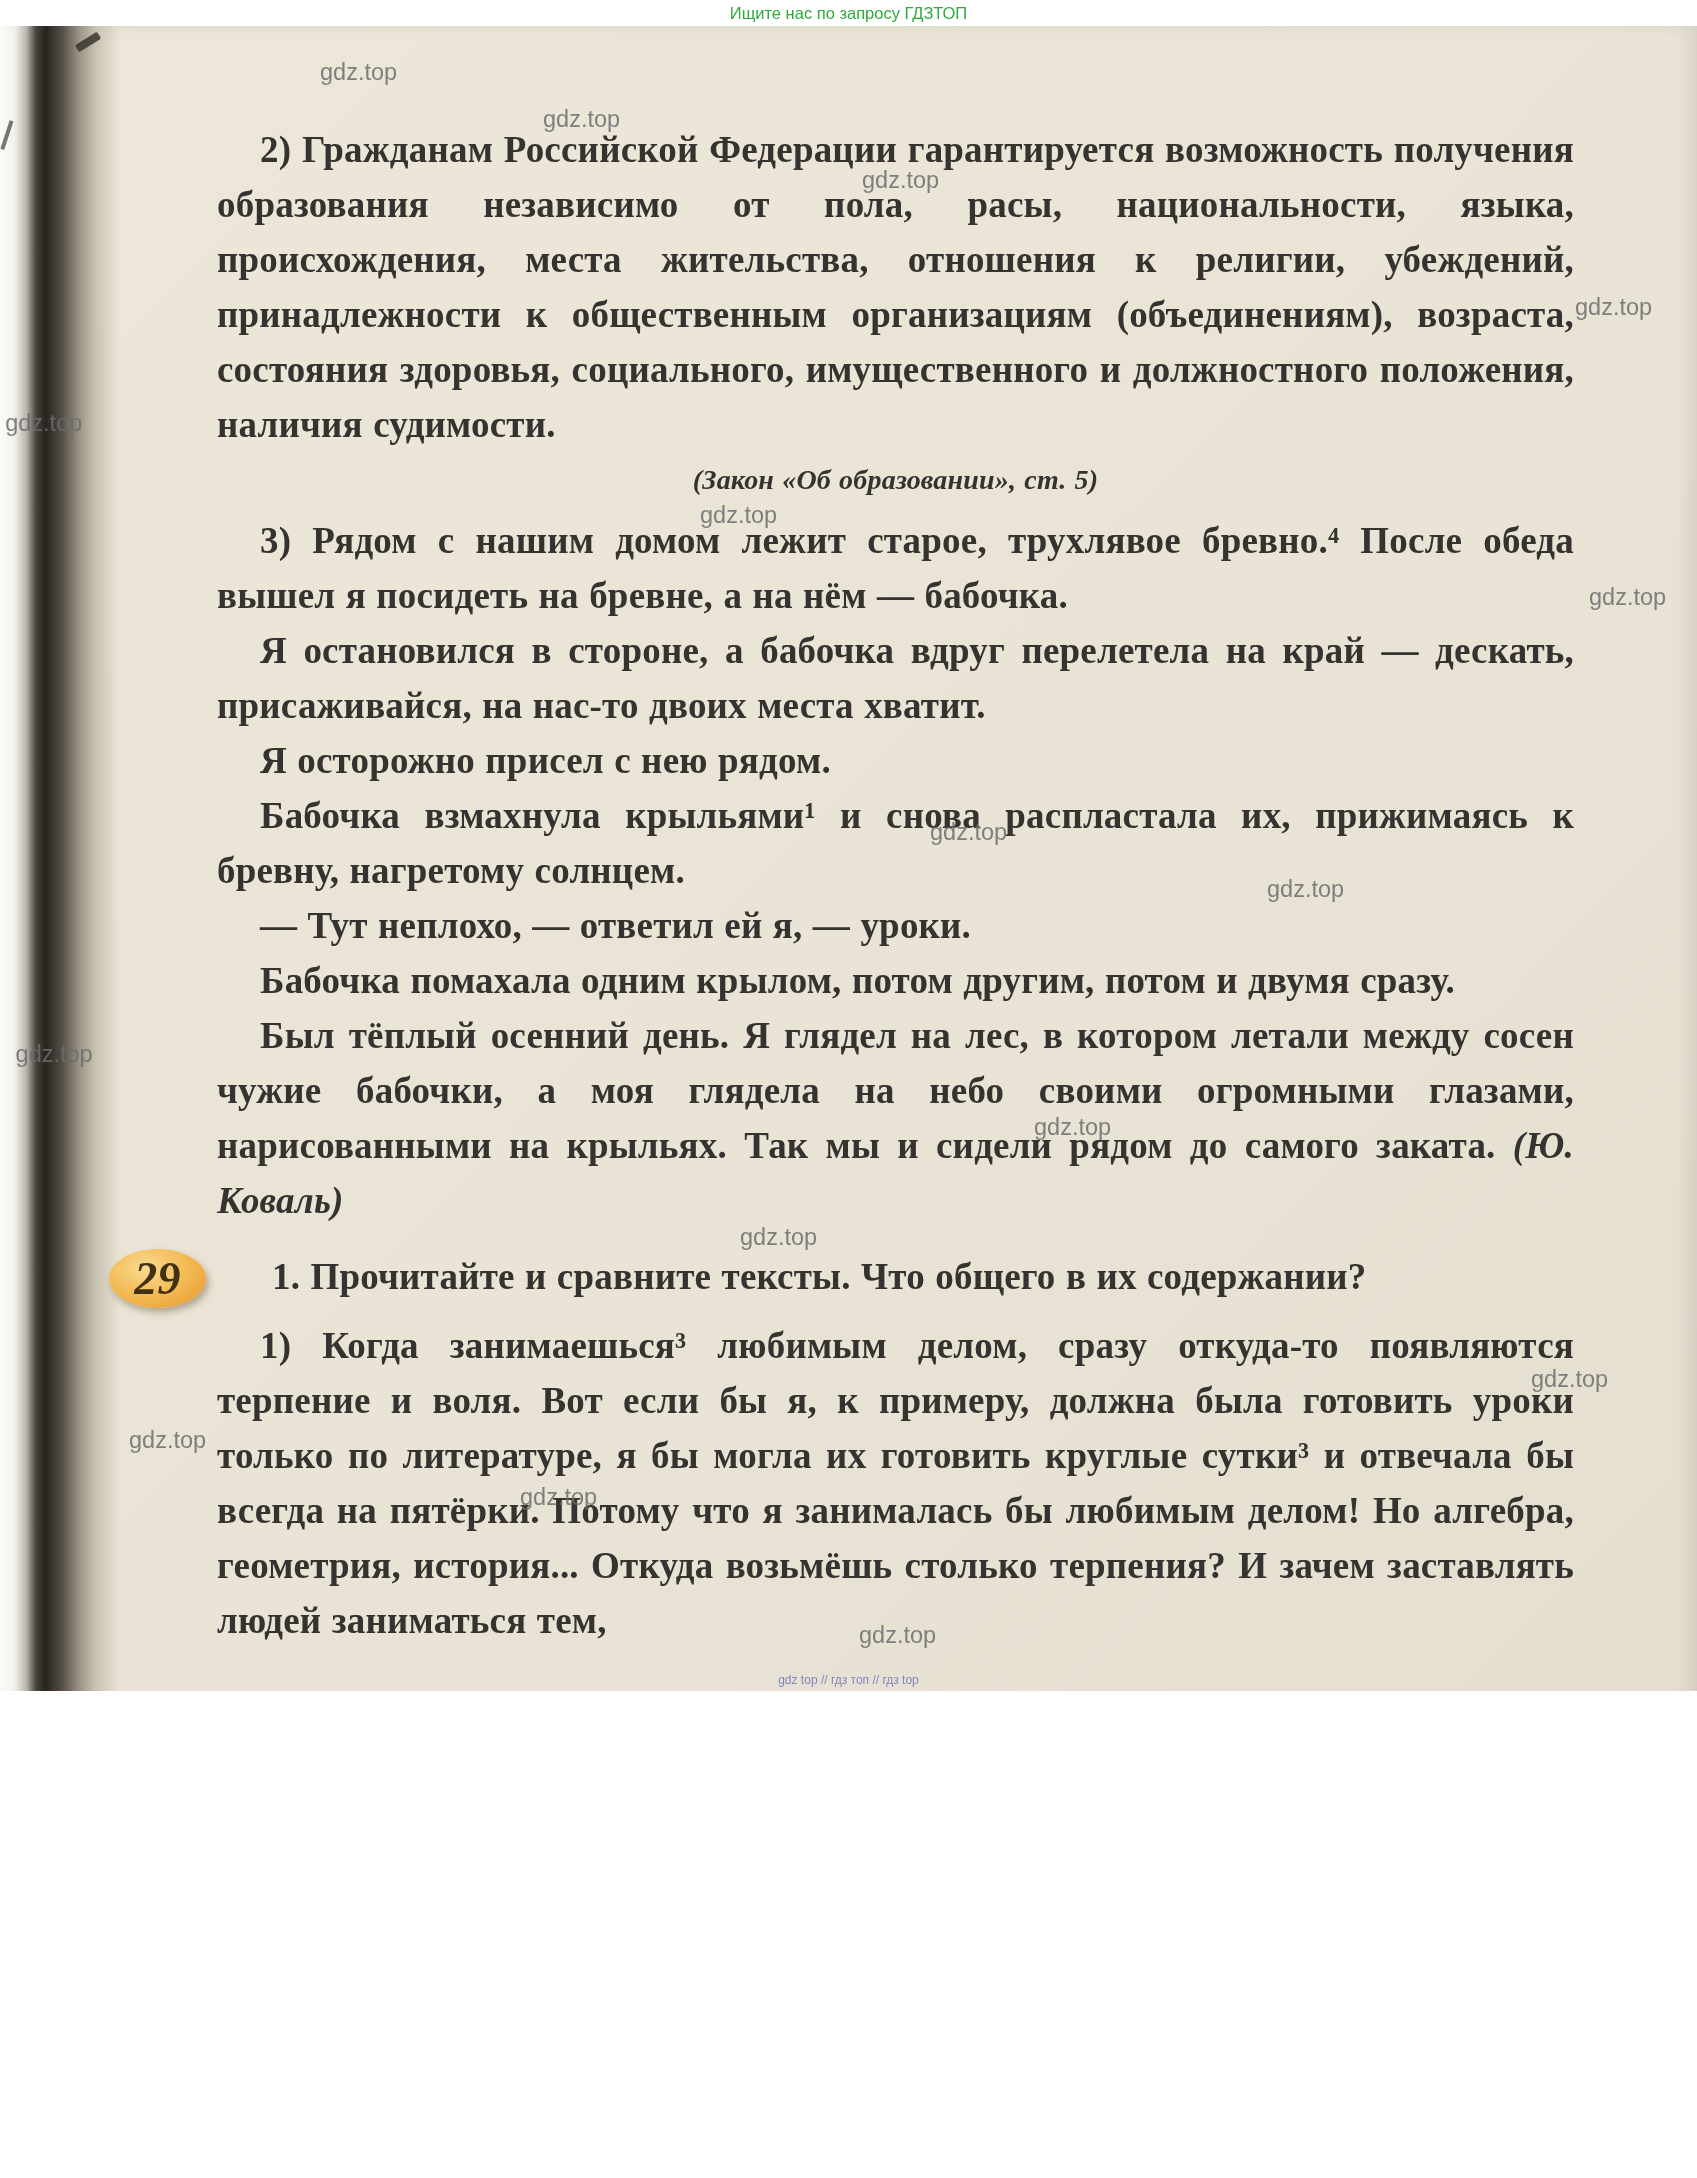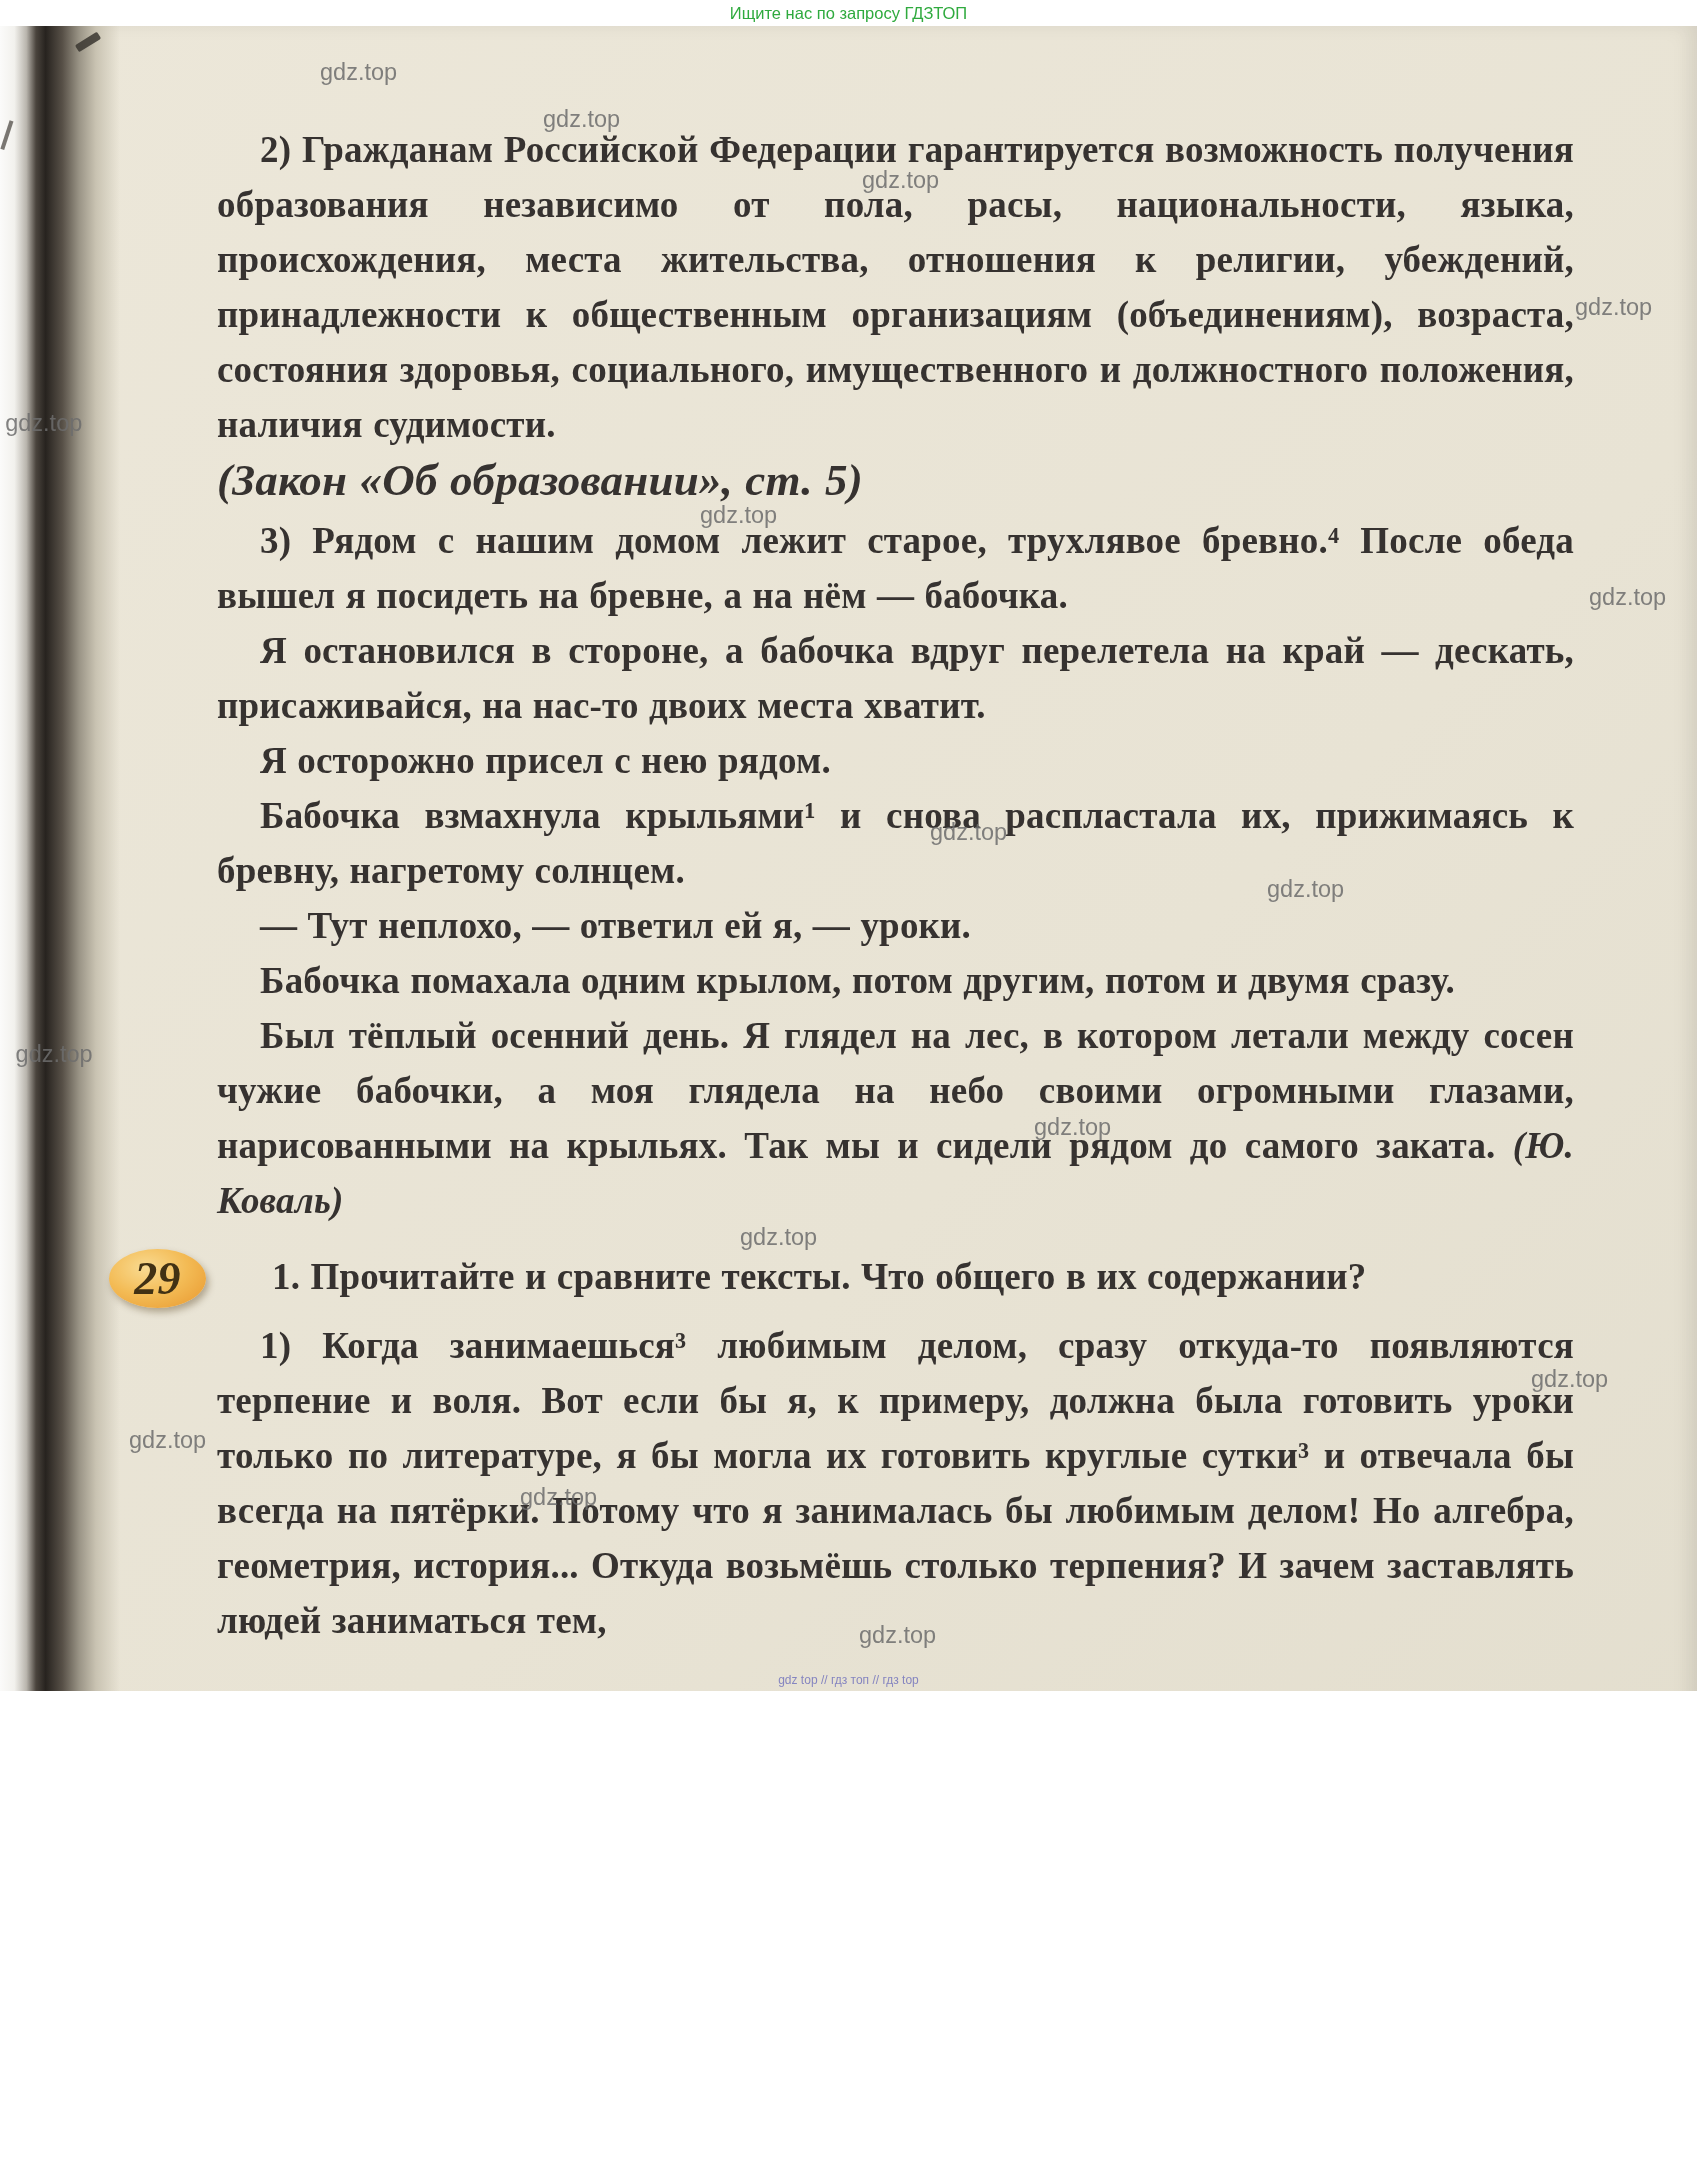--- a/index.html
+++ b/index.html
@@ -30,22 +30,22 @@
     position:absolute; left:5.2px; top:94px; width:3.5px; height:29.5px;
     background:#45403a; transform:rotate(18deg); opacity:0.7;
   }
   .text-block {
     position:absolute; left:217px; top:96px; width:1357px;
     font-size:37px; line-height:55px; color:#363230; font-weight:600;
     text-align:justify; letter-spacing:0.2px; word-spacing:0.9px;
   }
   p.para { margin:0; text-indent:43px; }
   p.attribution {
-    margin:1.7px 0 7px; text-align:left; font-style:italic;
-    font-size:45px; line-height:52px; text-indent:0;
+    margin:1.7px 0 7px; text-align:center; font-style:italic;
+    font-size:28px; line-height:52px; text-indent:0;
   }
   .story-author { font-style:italic; }
   .exercise { position:relative; margin-top:21px; }
   .badge {
     position:absolute; left:-108px; top:0; width:97px; height:59px;
     border-radius:50%;
     background:radial-gradient(ellipse at 38% 32%, #f9db92 0%, #f3bb55 48%, #e8962d 100%);
     box-shadow:2.6px 4.3px 7px rgba(70,45,10,0.35);
     display:flex; align-items:center; justify-content:center;
     font-size:46px; font-weight:700; font-style:italic; color:#413114;

